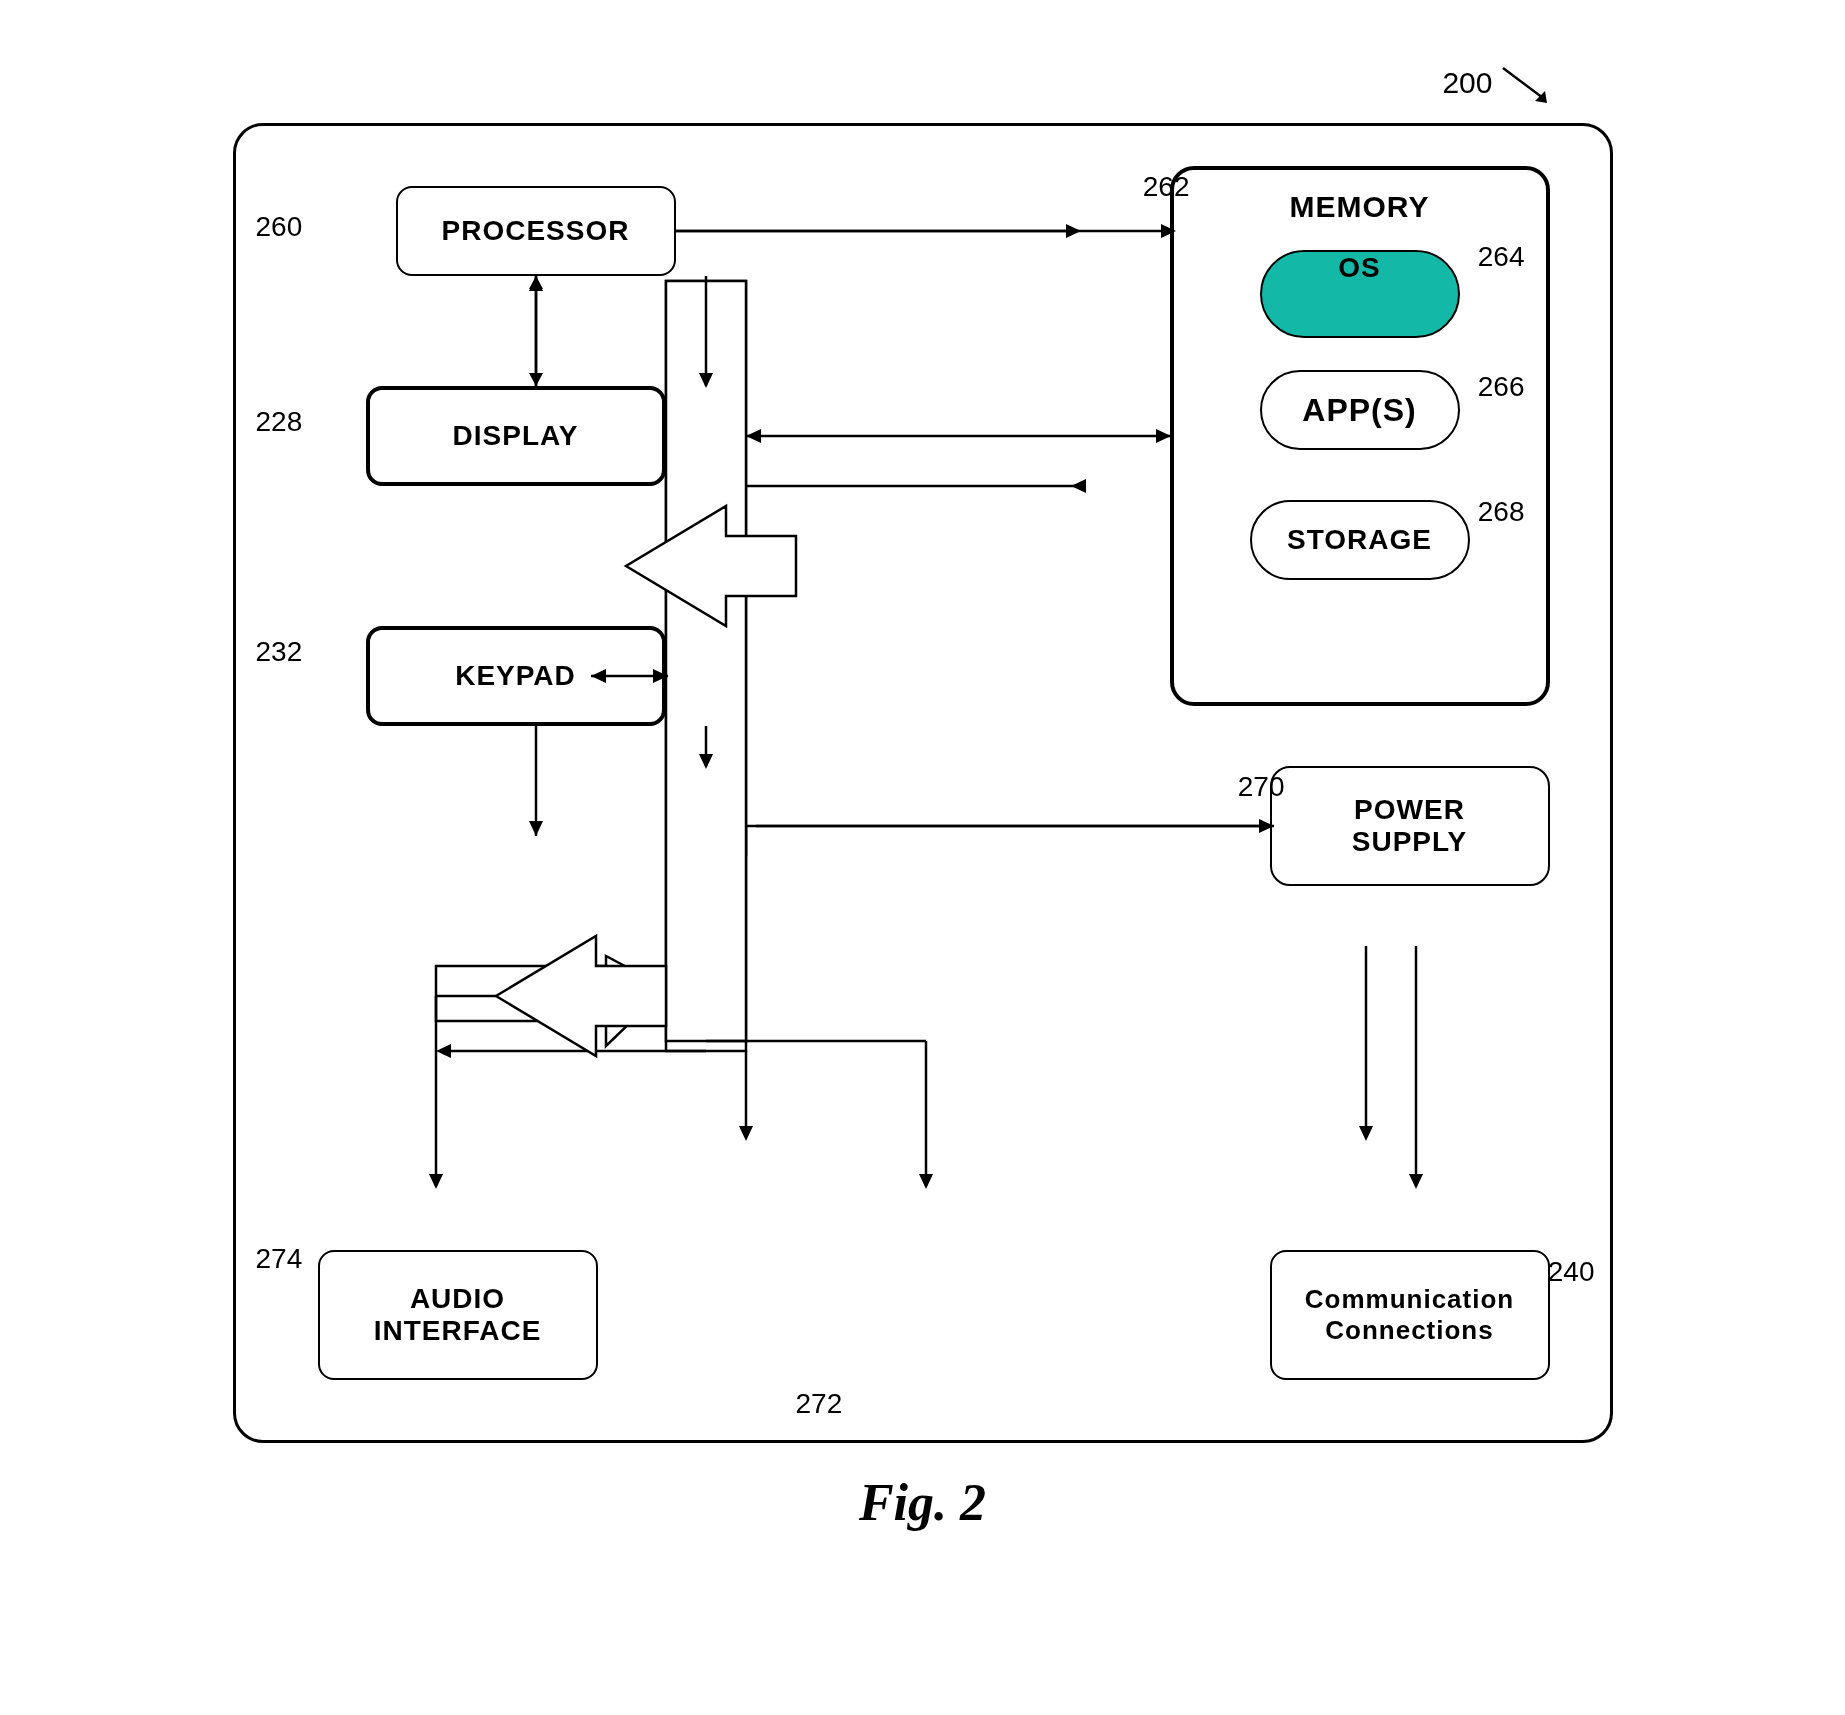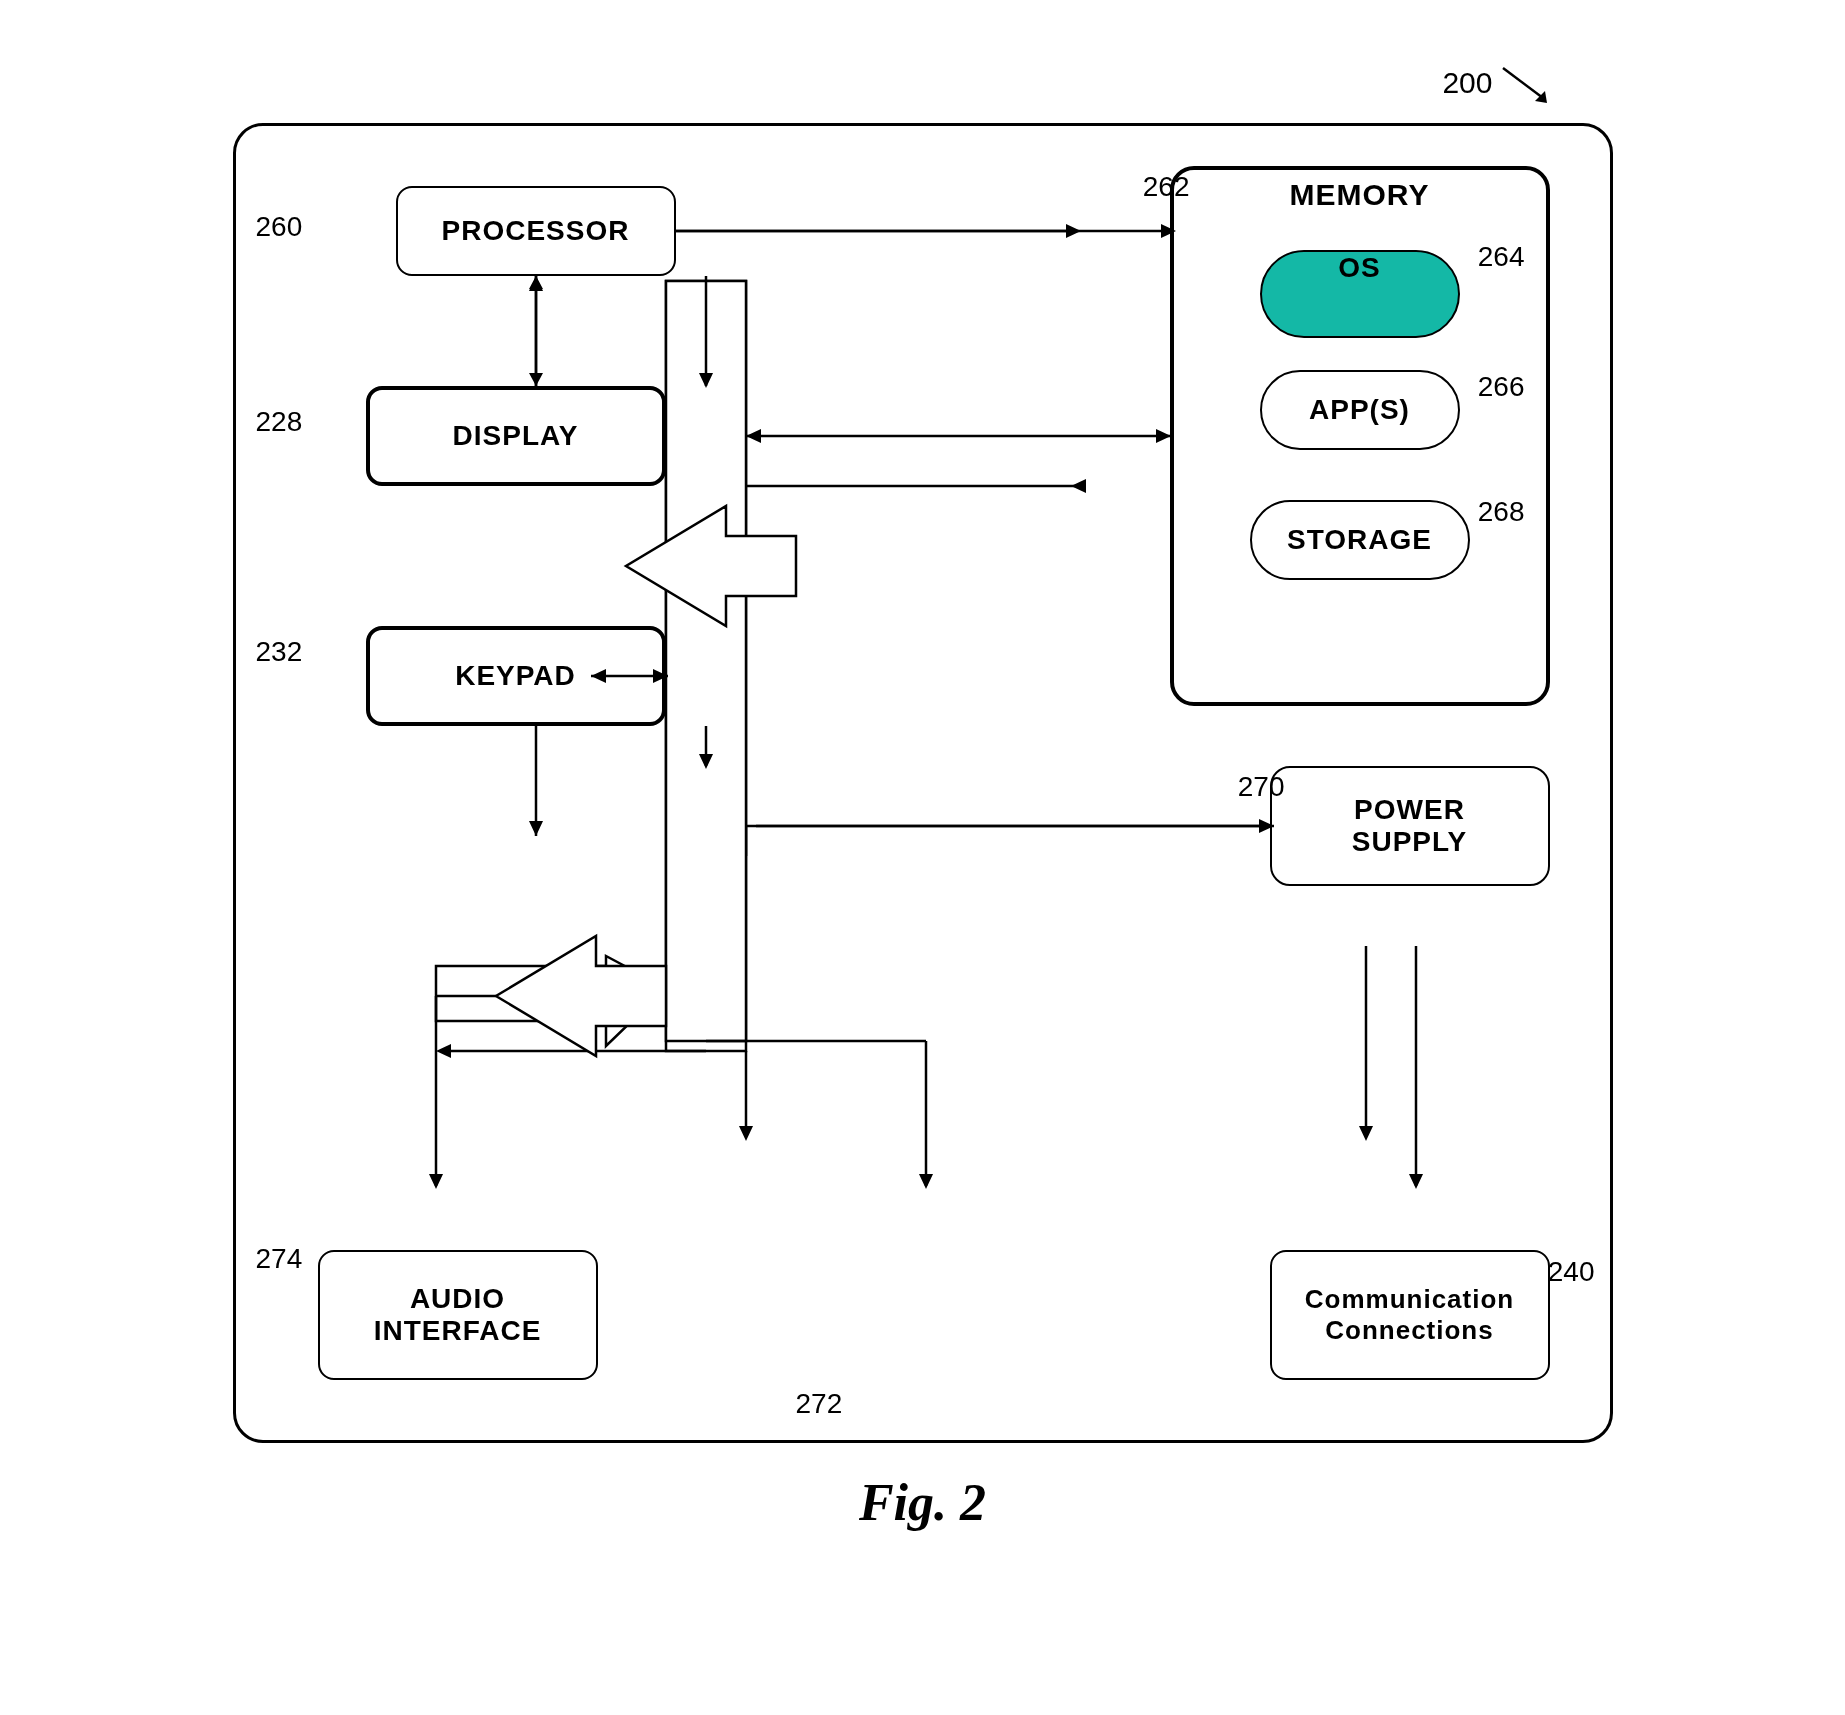--- a/index.html
+++ b/index.html
@@ -89,21 +89,21 @@
       top: 40px;
       width: 380px;
       height: 540px;
       border-radius: 24px;
       border-width: 4px;
       display: block;
     }
 
     .memory-title {
       position: absolute;
-      top: 8px;
+      top: 20px;
       left: 0;
       right: 0;
       text-align: center;
       font-size: 30px;
       font-weight: bold;
       font-family: Arial, sans-serif;
     }
 
     .box-os {
       position: absolute;
@@ -129,21 +129,21 @@
       transform: translateX(-50%);
       top: 200px;
       width: 200px;
       height: 80px;
       border: 2.5px solid #000;
       border-radius: 50px;
       background: #fff;
       display: flex;
       align-items: center;
       justify-content: center;
-      font-size: 28px;
+      font-size: 32px;
       font-weight: bold;
       font-family: Arial, sans-serif;
     }
 
     .box-storage {
       position: absolute;
       left: 50%;
       transform: translateX(-50%);
       top: 330px;
       width: 220px;

